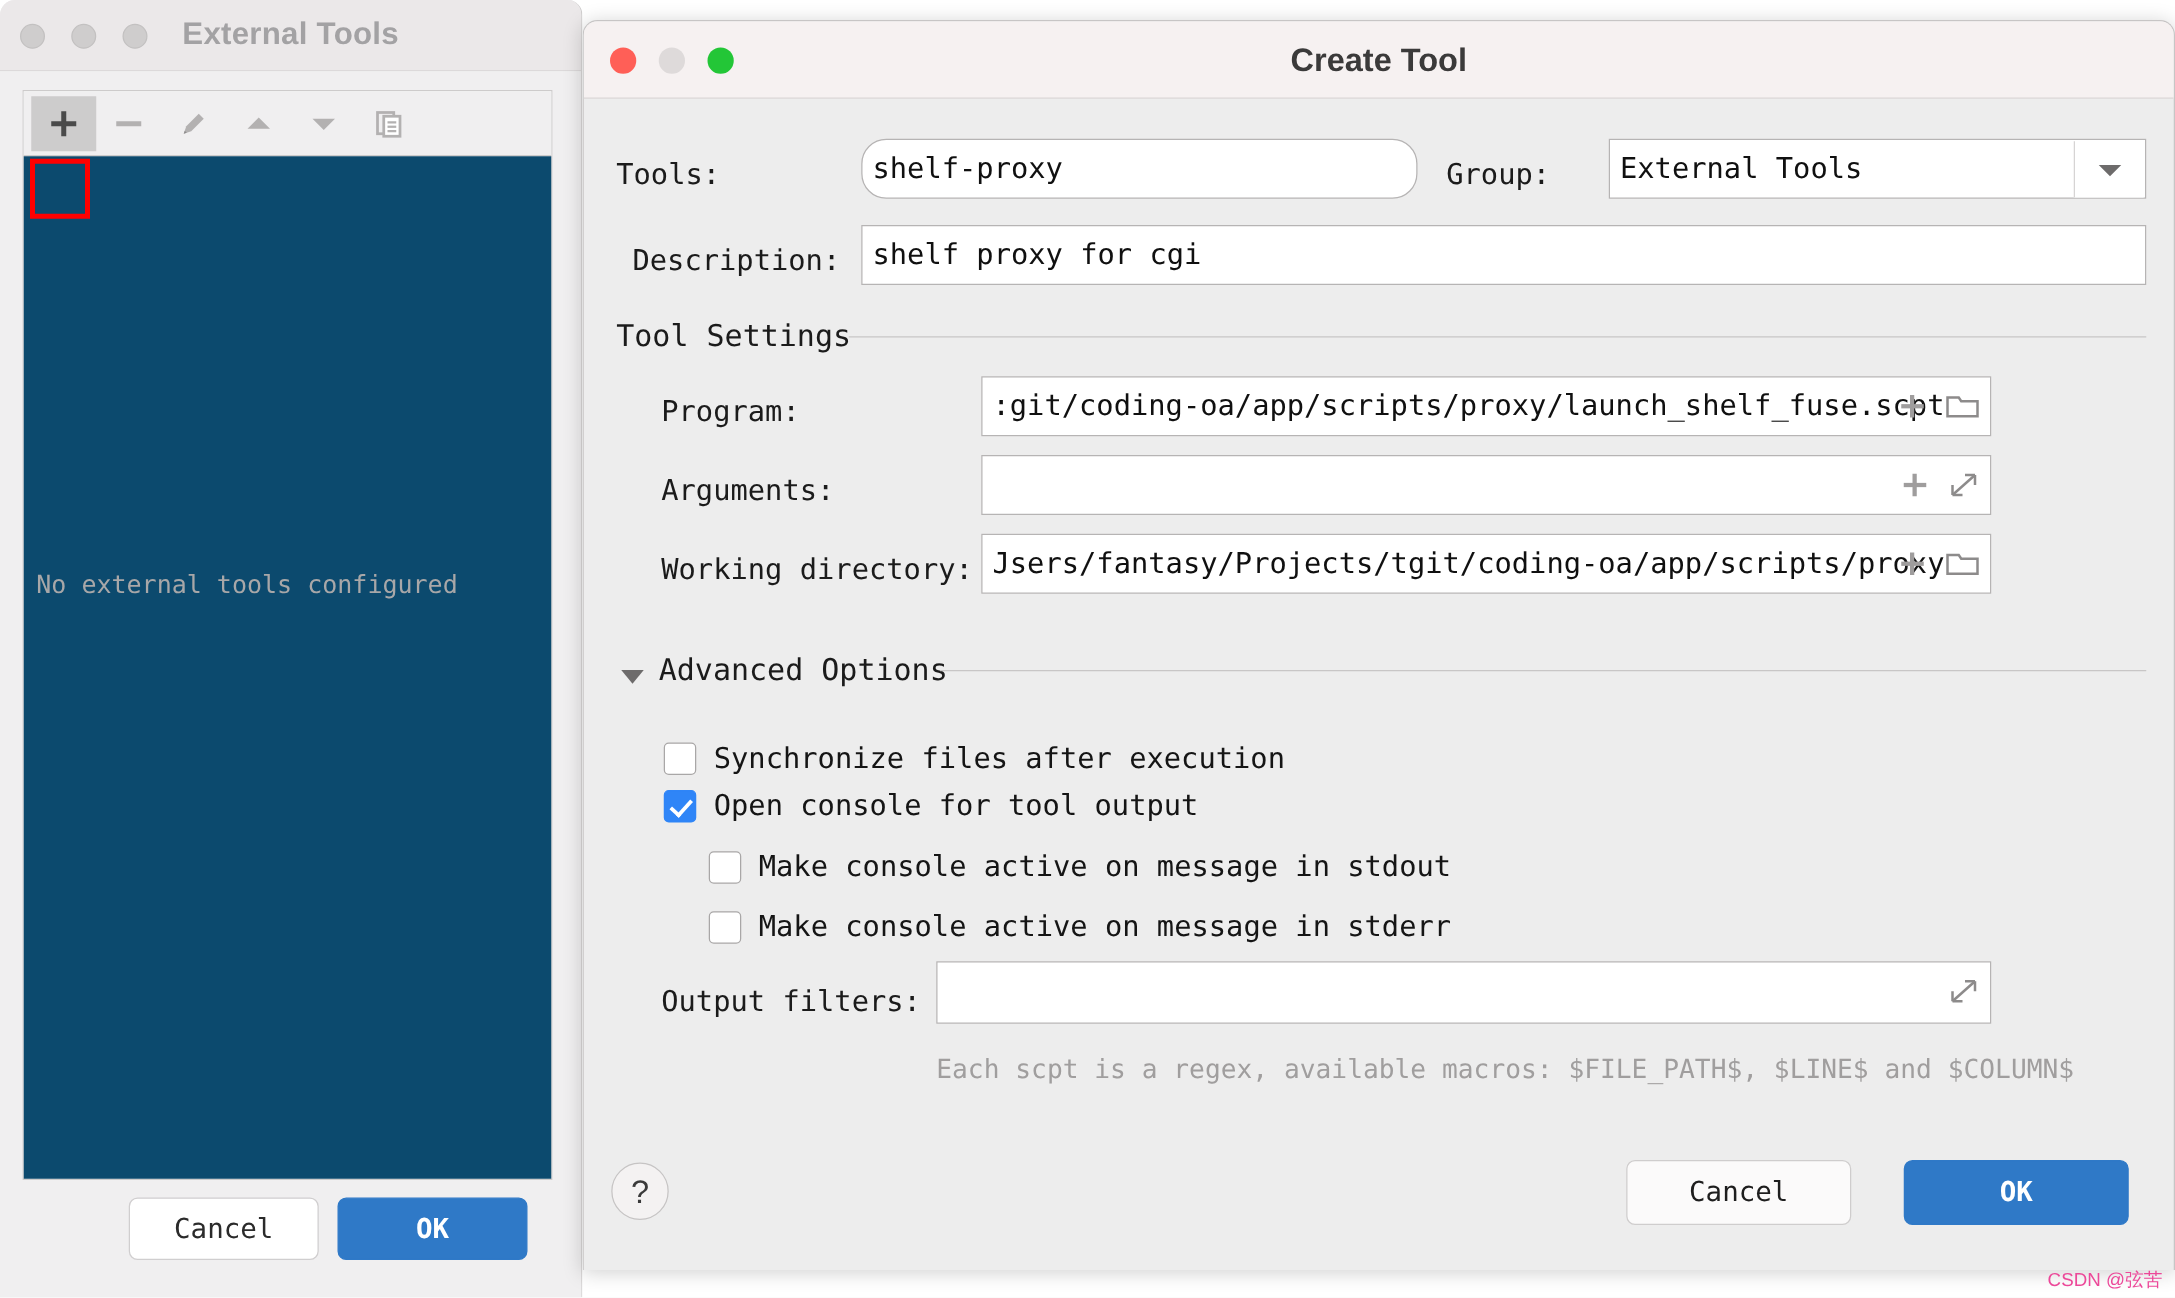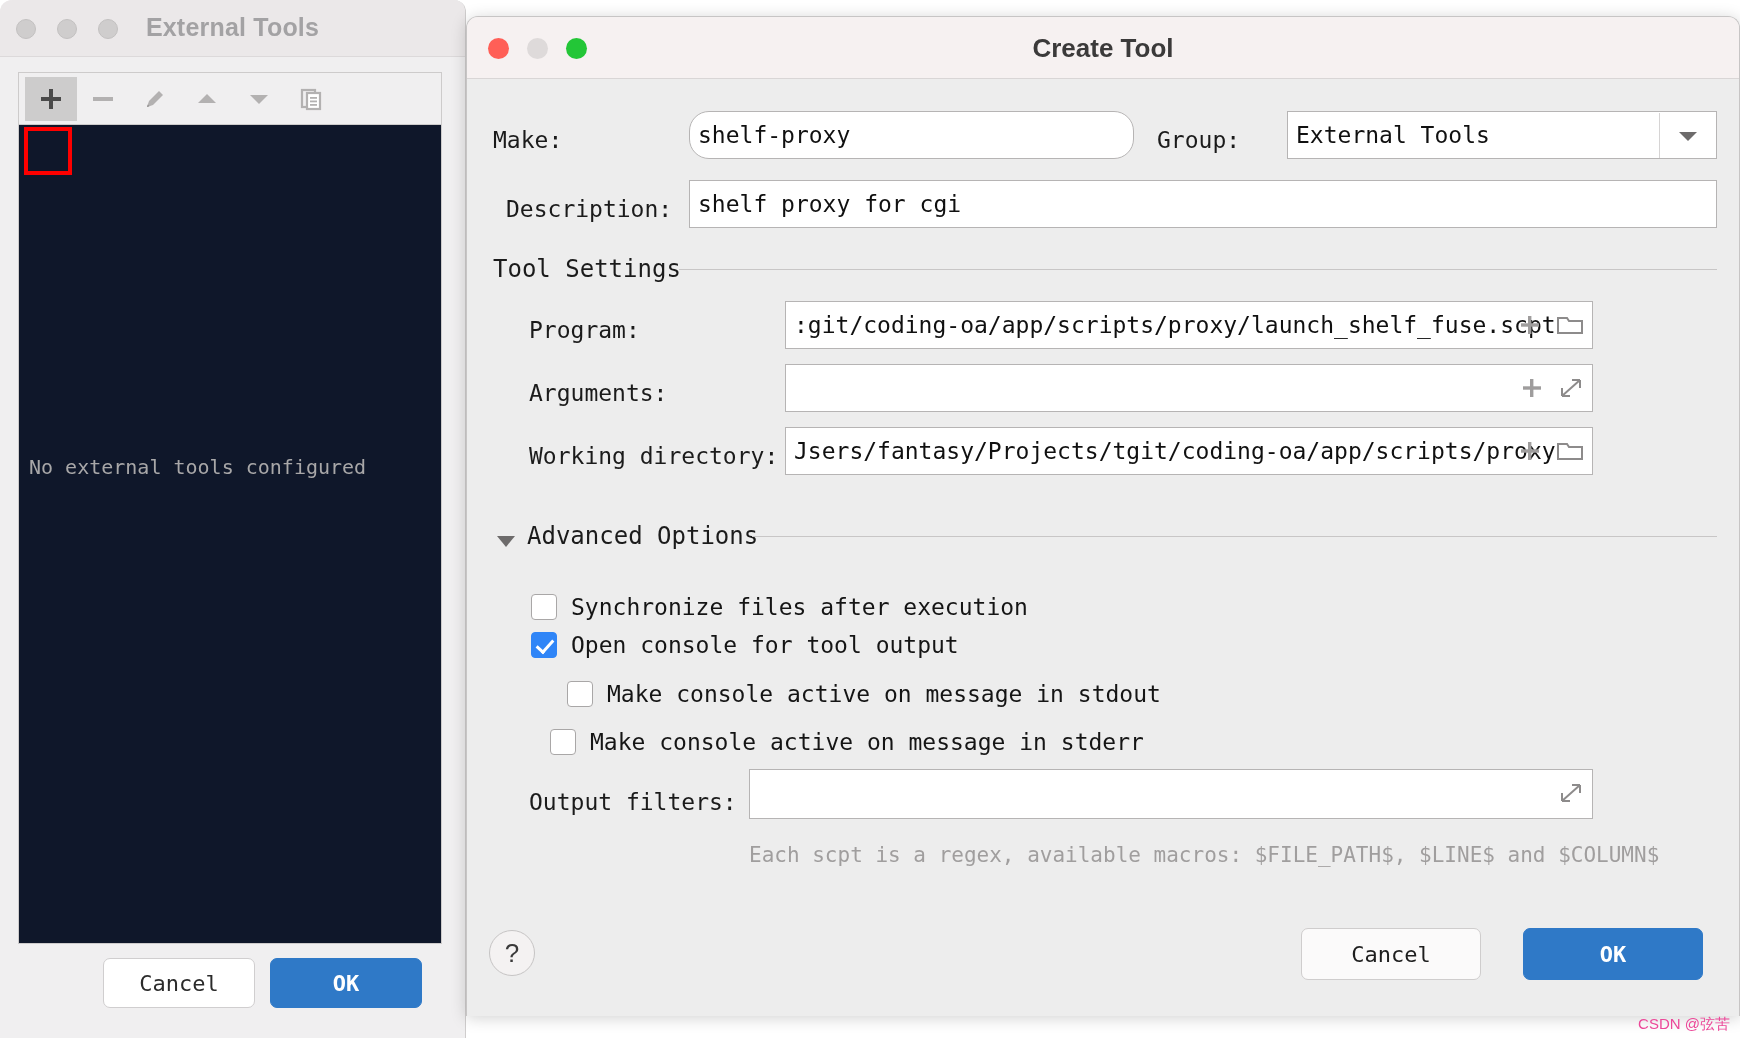--- a/index.html
+++ b/index.html
@@ -50,21 +50,21 @@
     width: 52px; height: 44px; display: flex; align-items: center; justify-content: center;
     position: relative;
   }
   .tb-btn.active-bg { background: #cdcccc; }
   .tb-highlight {
     position: absolute; left: 24px; top: 70px; width: 48px; height: 48px;
     border: 4px solid #fe0000; pointer-events: none; z-index: 6;
   }
   .icn { display: block; }
 
-  .ext-list { position: absolute; top: 52px; left: 0; right: 0; bottom: 0; background: #0f172a; }
+  .ext-list { position: absolute; top: 52px; left: 0; right: 0; bottom: 0; background: #0c4a6e; }
   .ext-empty {
     position: absolute; left: 10px; top: 330px; width: 100%;
     font-size: 20px; color: #a8a7a8; letter-spacing: 0px; white-space: nowrap;
   }
 
   .ext-footer { position: absolute; left: 0; right: 0; bottom: 0; height: 100px; }
   .btn {
     font-family: "DejaVu Sans Mono", monospace;
     font-size: 22px; border-radius: 7px; cursor: default;
     display: flex; align-items: center; justify-content: center;
@@ -149,21 +149,21 @@
   .cb.checked::after {
     content: ""; position: absolute; left: 8px; top: 3px;
     width: 7px; height: 14px; border: solid #fff; border-width: 0 3px 3px 0;
     transform: rotate(42deg);
   }
   .cb-label { font-size: 23px; color: #151515; white-space: nowrap; }
 
   .row-cb1 { left: 64px; top: 505px; margin-top: 10px; }
   .row-cb2 { left: 64px; top: 553px; }
   .row-cb3 { left: 100px; top: 602px; }
-  .row-cb4 { left: 83px; top: 650px; }
+  .row-cb4 { left: 100px; top: 650px; }
 
   .row-of-label { position: absolute; left: 62px; top: 710px; }
   .field-of { position: absolute; left: 282px; top: 690px; width: 844px; height: 50px; padding-right: 50px;}
   .of-hint {
     position: absolute; left: 282px; top: 764px; font-size: 21px; color: #a09e9e; white-space: nowrap;
   }
 
   .cr-footer { position: absolute; left: 0; right: 0; bottom: 0; height: 110px; }
   .help-btn {
     position: absolute; left: 22px; top: 24px; width: 46px; height: 46px; border-radius: 50%;
@@ -266,21 +266,21 @@
 
     <div class="cr-titlebar">
       <div class="cr-dot cr-close"></div>
       <div class="cr-dot cr-min"></div>
       <div class="cr-dot cr-max"></div>
       <div class="cr-title">Create Tool</div>
     </div>
 
     <div class="cr-body">
 
-      <div class="lbl row-name-label">Make:</div>
+      <div class="lbl row-name-label">Tools:</div>
       <div class="field field-name">shelf-proxy</div>
 
       <div class="lbl row-group-label">Group:</div>
       <div class="field field-group">
         <span>External Tools</span>
         <span class="combo-arrow">
           <svg width="24" height="16" viewBox="0 0 24 16">
             <path d="M3 4 L12 13 L21 4 Z" fill="#6d6b6b"></path>
           </svg>
         </span>

